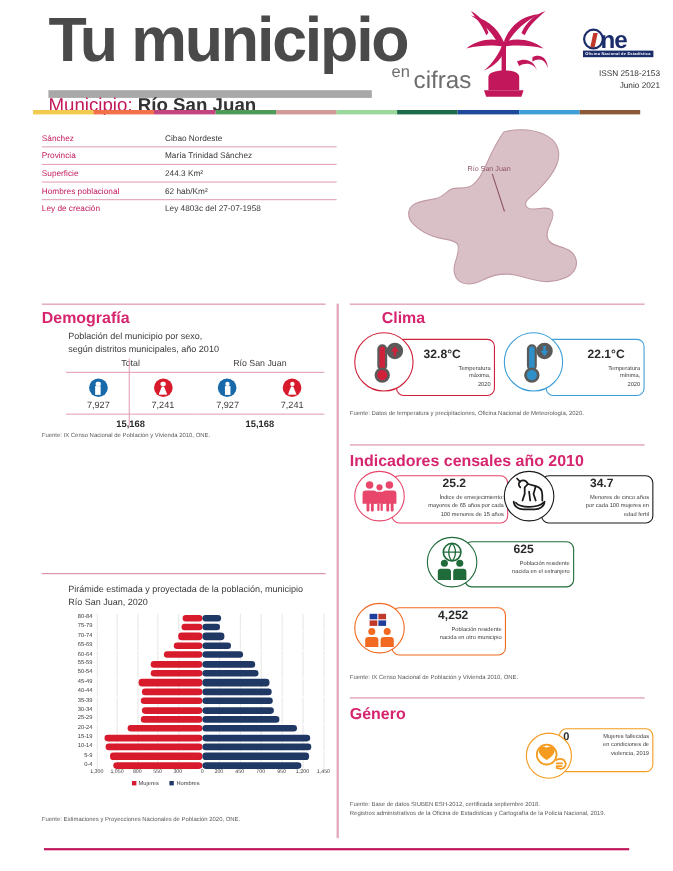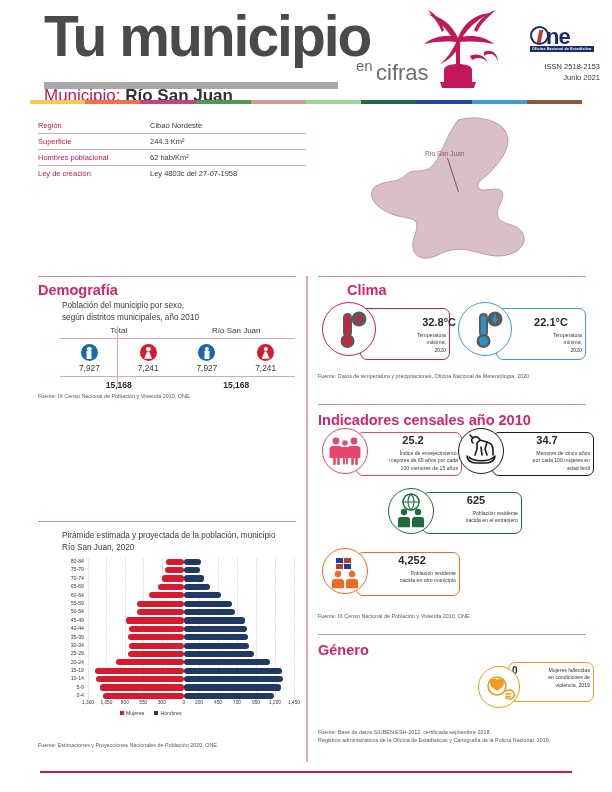--- a/index.html
+++ b/index.html
@@ -138,22 +138,26 @@
       <i style="background: rgb(207, 154, 151);"></i>
       <i style="background: rgb(153, 215, 154);"></i>
       <i style="background: rgb(29, 107, 74);"></i>
       <i style="background: rgb(31, 74, 156);"></i>
       <i style="background: rgb(62, 159, 214);"></i>
       <i style="background: rgb(138, 90, 56);"></i>
     </div>
 
   <div class="facts" id="facts">
       <div class="row">
-        <div class="k">Región</div>
+        <div class="k">Sánchez</div>
         <div class="v">Cibao Nordeste</div>
+      </div>
+      <div class="row">
+        <div class="k">Provincia</div>
+        <div class="v">María Trinidad Sánchez</div>
       </div>
       <div class="row">
         <div class="k">Superficie</div>
         <div class="v">244.3 Km²</div>
       </div>
       <div class="row">
         <div class="k">Hombres poblacional</div>
         <div class="v">62 hab/Km²</div>
       </div>
       <div class="row">
@@ -570,21 +574,21 @@
     <div class="circ" style="left:0;top:0;width:54px;height:54px;border-color:#d0213a;">
       <svg width="52" height="52" viewBox="0 0 52 52">
         <rect x="20" y="10" width="9" height="24" rx="4.5" fill="#5a5a5a"></rect>
         <rect x="22" y="12" width="5" height="22" rx="2.5" fill="#d0213a"></rect>
         <circle cx="24.5" cy="38" r="7" fill="#5a5a5a"></circle>
         <circle cx="24.5" cy="38" r="4.6" fill="#d0213a"></circle>
         <circle cx="36" cy="16" r="7.5" fill="#5a5a5a"></circle>
         <path d="M36 11.5 L39.6 16.5 L37.2 16.5 L37.2 20.8 L34.8 20.8 L34.8 16.5 L32.4 16.5 Z" fill="#d0213a"></path>
       </svg>
     </div>
-    <div class="val" style="left:72px;top:14px;width:62px;text-align:right;">32.8°C</div>
+    <div class="val" style="left:49px;top:14px;width:62px;text-align:center;">32.8°C</div>
     <div class="desc" style="left:56px;top:30px;width:68px;text-align:right;white-space:pre-line;">Temperatura
 máxima,
 2020</div>
   </div>
 
   <div class="card" style="left:458px;top:302px;width:130px;height:60px;">
     <div class="pill" style="left:38px;top:6px;width:90px;height:52px;border-color:#3d9fd6;"></div>
     <div class="circ" style="left:0;top:0;width:54px;height:54px;border-color:#3d9fd6;">
       <svg width="52" height="52" viewBox="0 0 52 52">
         <rect x="20" y="10" width="9" height="24" rx="4.5" fill="#5a5a5a"></rect>

